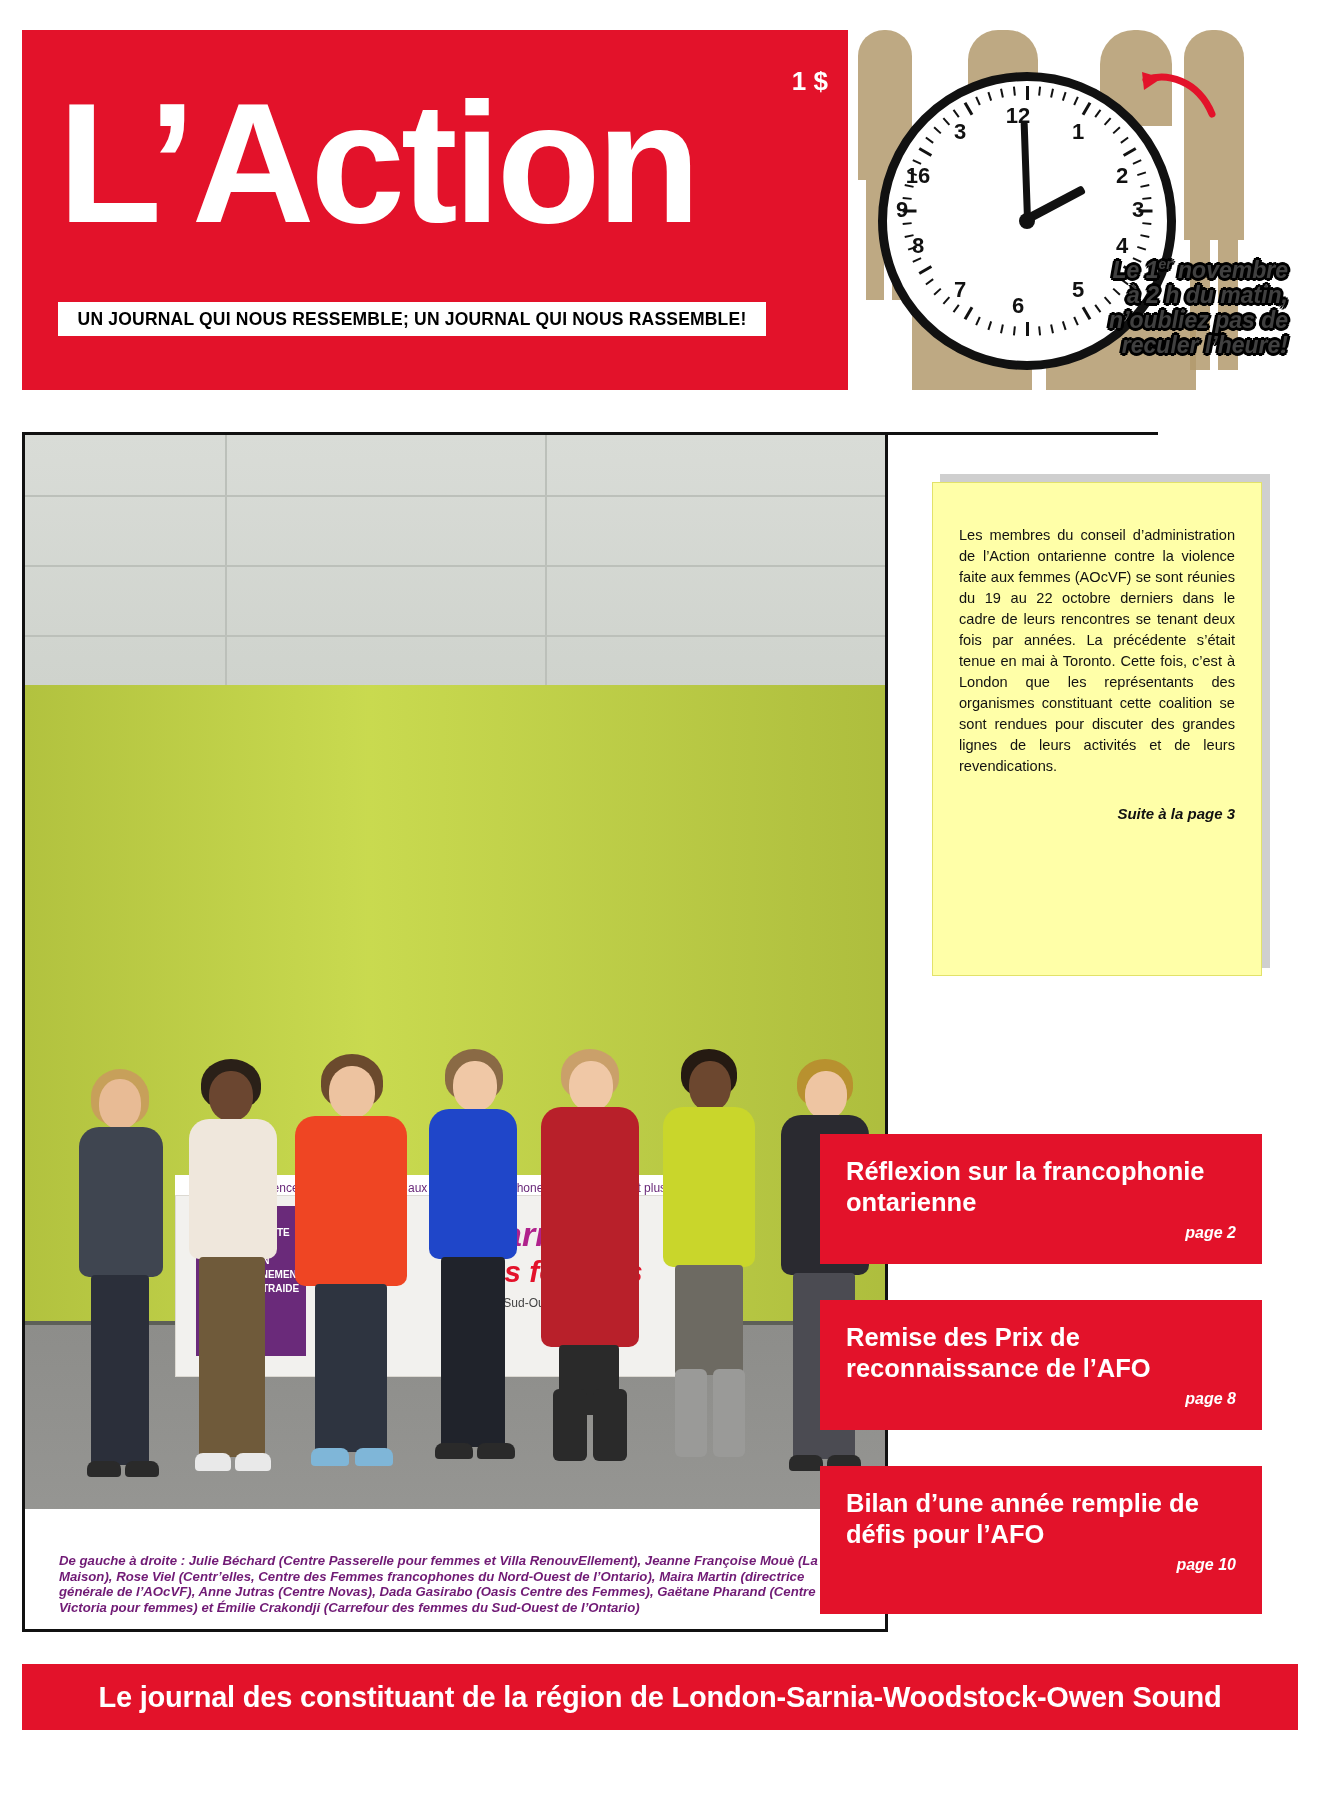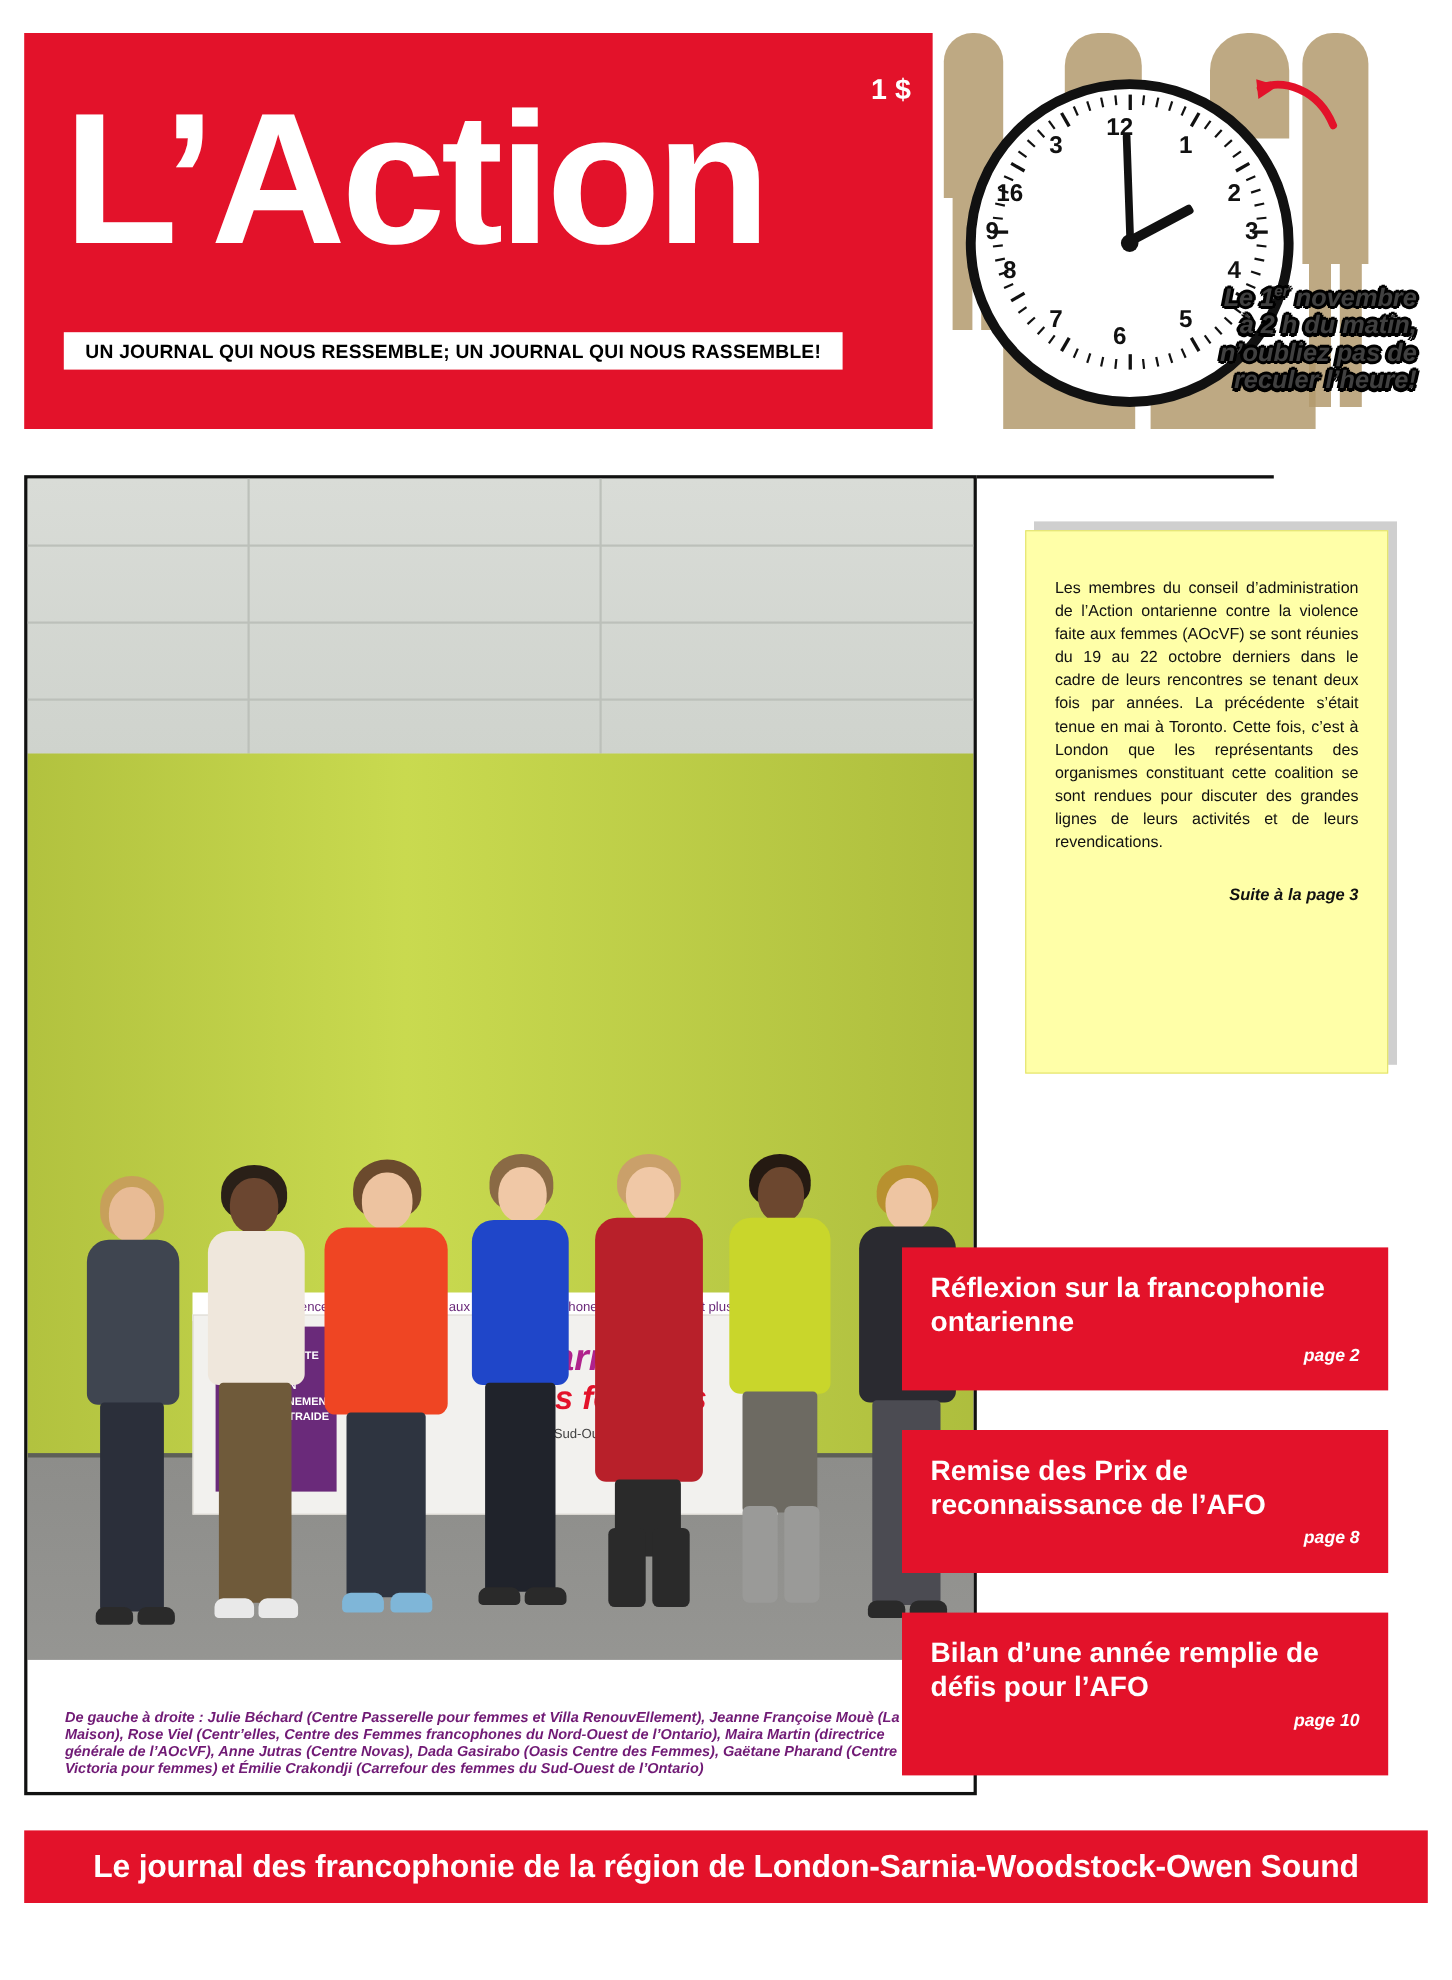--- a/index.html
+++ b/index.html
@@ -354,16 +354,16 @@
   <div class="teaser" id="teaser2">
     <div class="t">Remise des Prix de reconnaissance de l’AFO</div>
     <div class="p">page 8</div>
   </div>
   <div class="teaser" id="teaser3">
     <div class="t">Bilan d’une année remplie de défis pour l’AFO</div>
     <div class="p">page 10</div>
   </div>
 
   <div class="footer">
-    <span>Le journal des francophonie de la région de London-Sarnia-Woodstock-Owen Sound</span>
+    <span>Le journal des constituant de la région de London-Sarnia-Woodstock-Owen Sound</span>
   </div>
 
 </div>
 
 </body></html>

